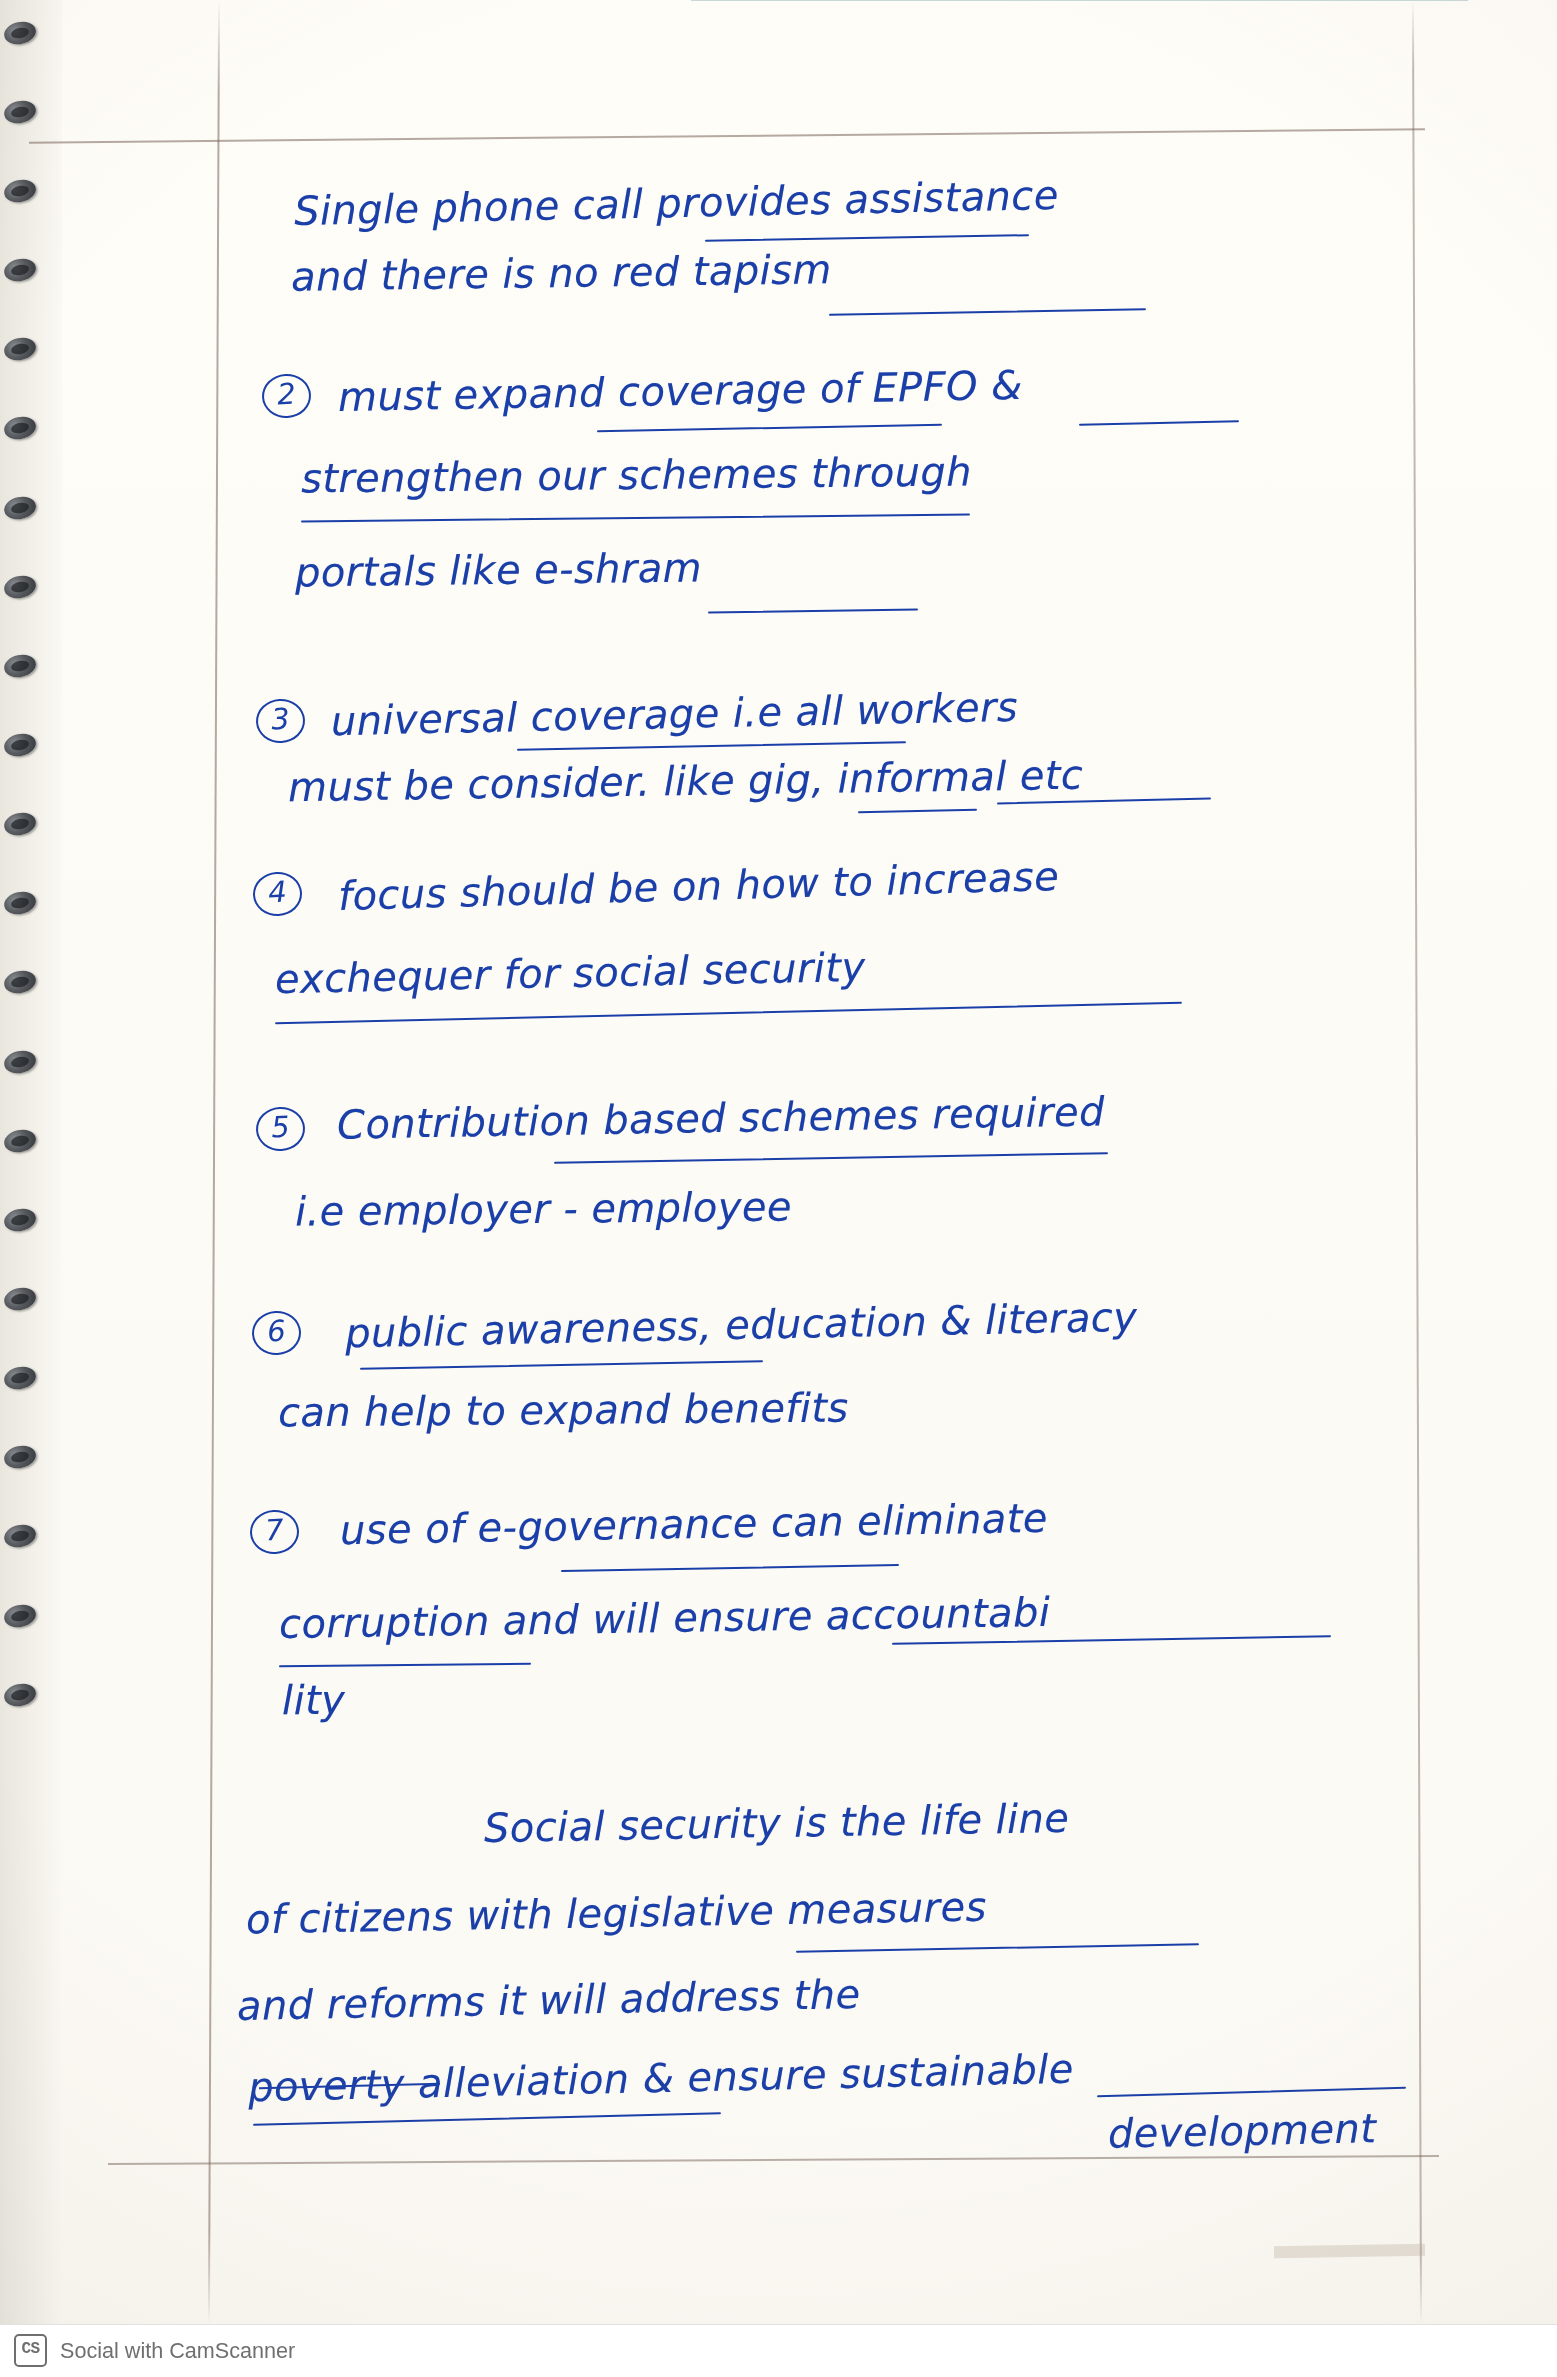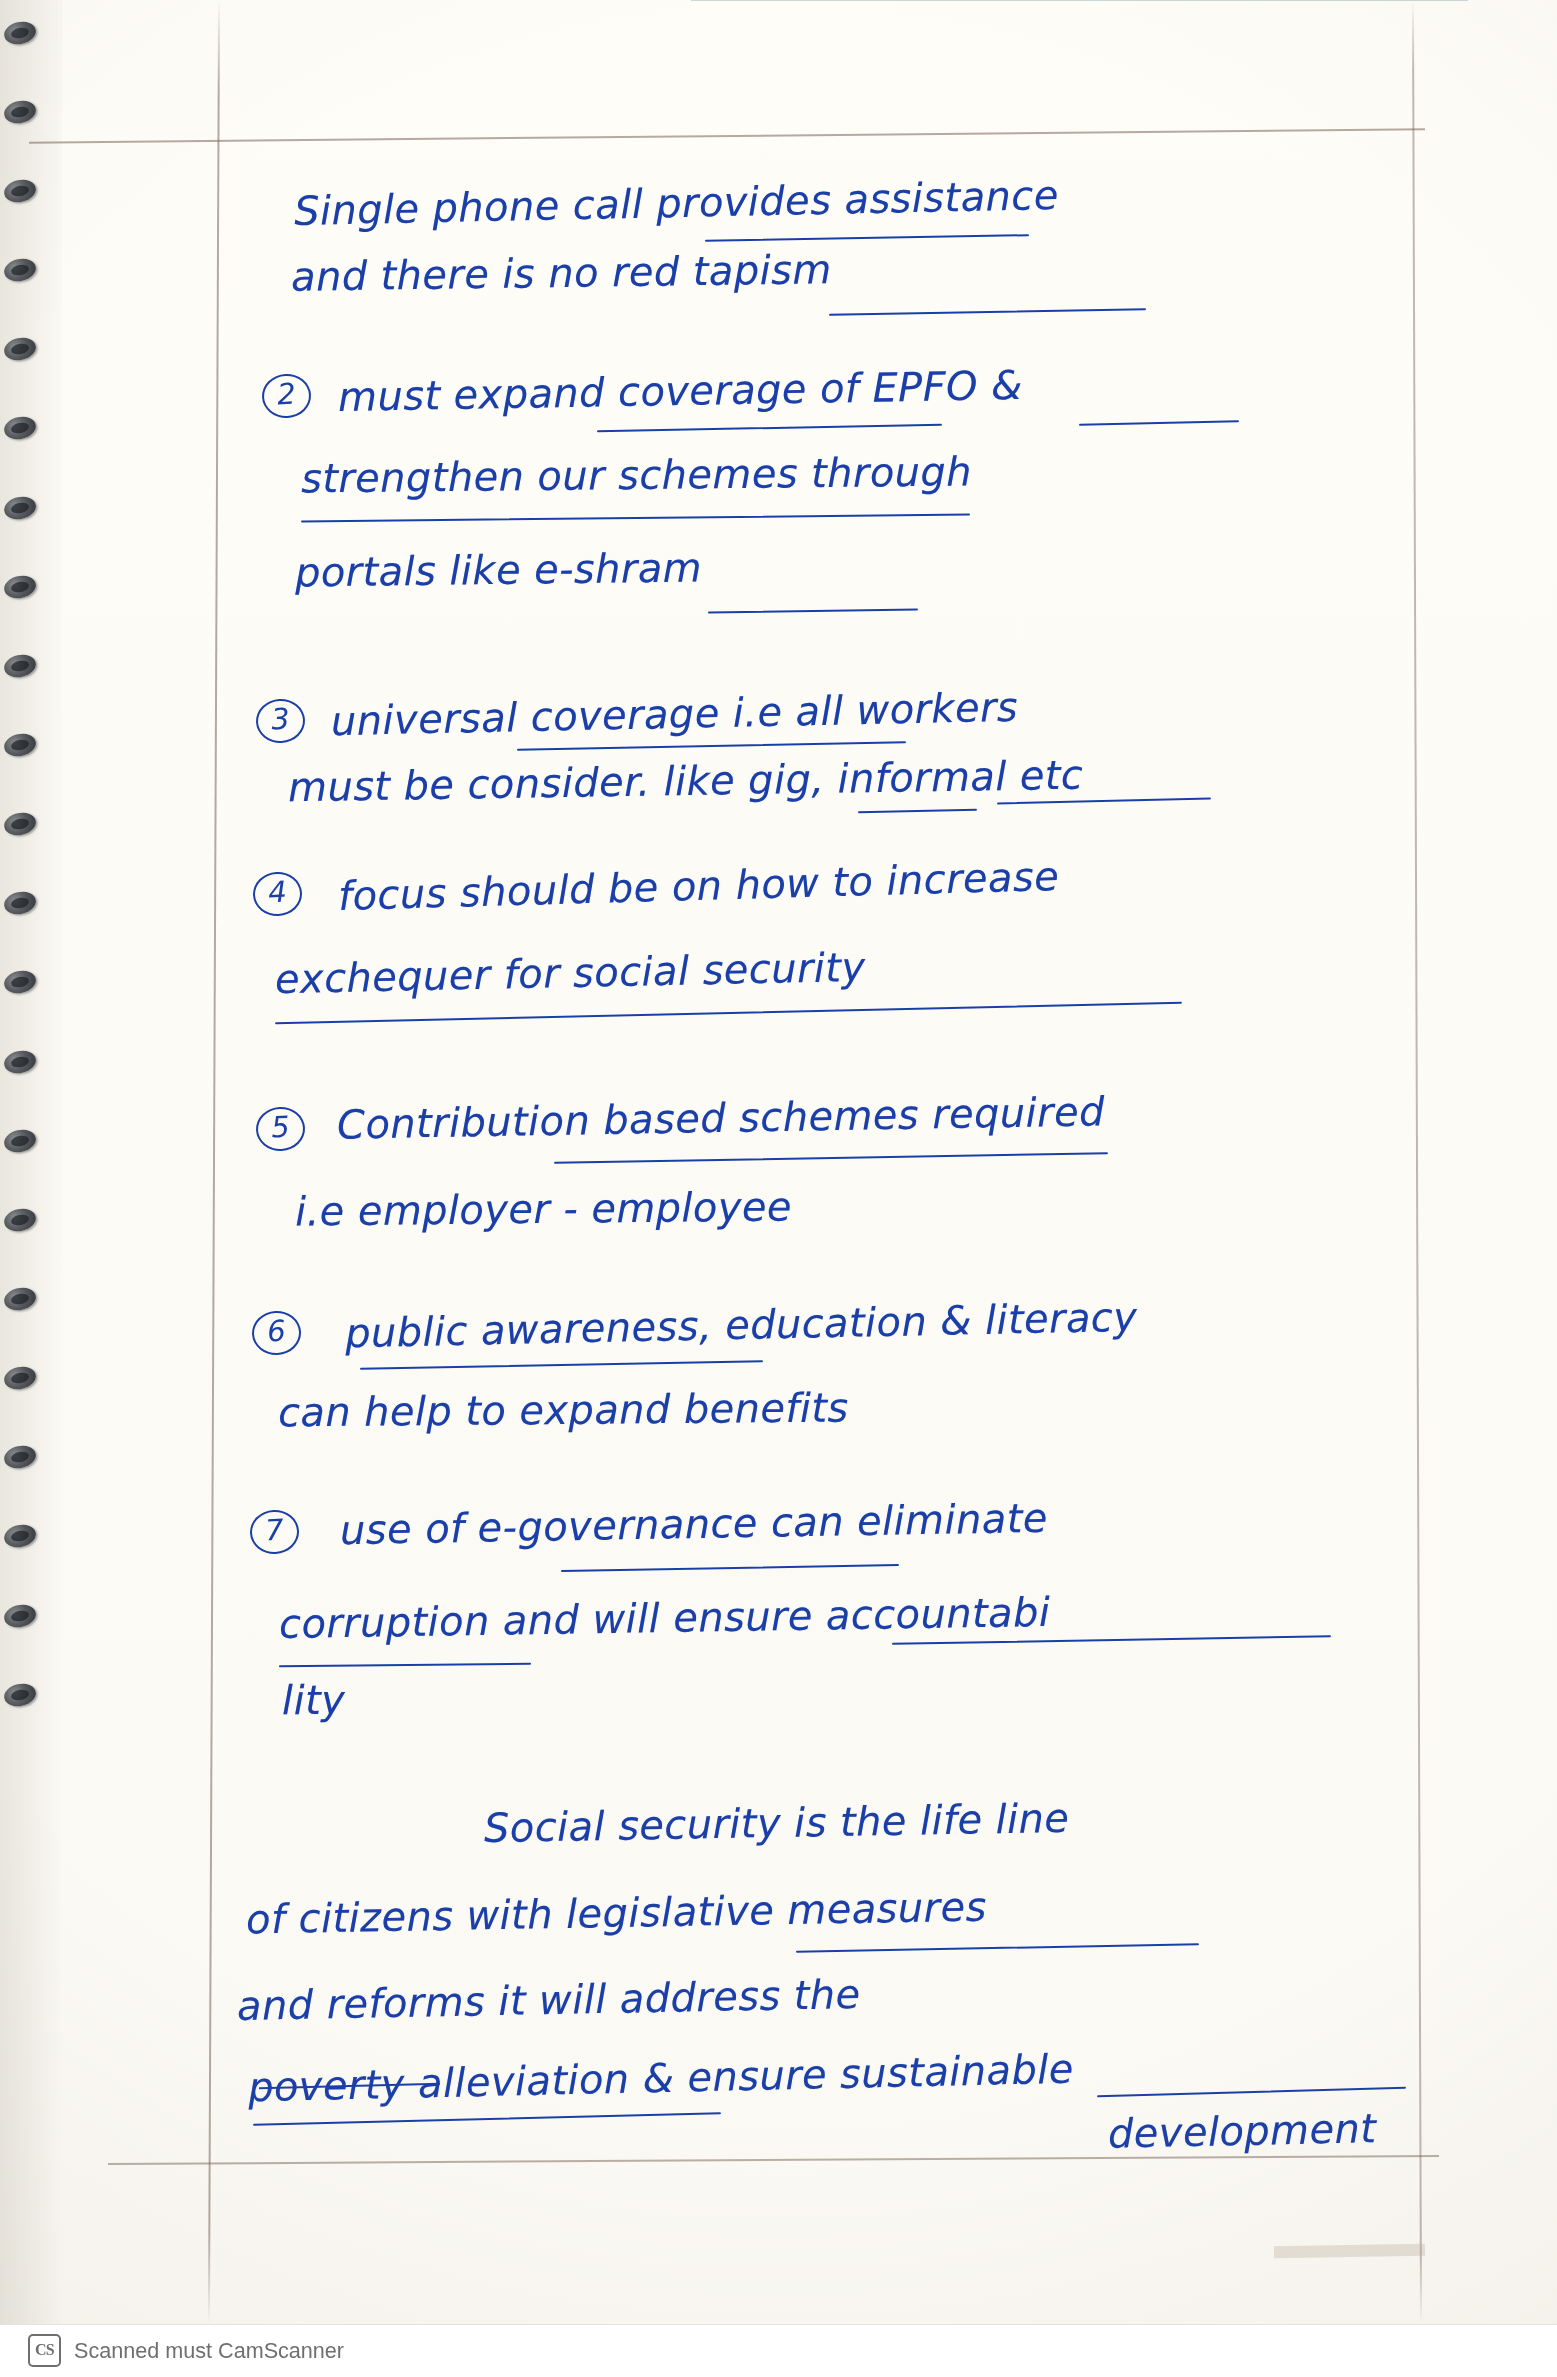--- a/index.html
+++ b/index.html
@@ -165,27 +165,27 @@
     position: absolute;
     left: 0;
     top: 2324px;
     width: 1557px;
     height: 53px;
     background: #ffffff;
     display: flex;
     align-items: center;
   }
   .cs-badge {
-    margin-left: 28px;
+    margin-left: 14px;
     width: 29px;
     height: 29px;
     border: 2.2px solid #6f6f6f;
     border-radius: 5px;
     color: #6f6f6f;
-    font-family: Liberation Serif, serif;
+    font-family: Liberation Mono, monospace;
     font-size: 16px;
     font-weight: bold;
     line-height: 27px;
     text-align: center;
     letter-spacing: -0.7px;
   }
   .cs-text {
     margin-left: 13px;
     color: #6f6f6f;
     font-family: "Liberation Sans", sans-serif;
@@ -316,15 +316,15 @@
 
   <div class="hand l" style="left:1108px; top:2108px; transform: rotate(-1.2deg);">development</div>
 
   <div class="artifact"></div>
   <div class="vignette"></div>
 </div>
 
 <div class="footer">
   <div class="footer-line"></div>
   <div class="cs-badge">CS</div>
-  <div class="cs-text">Scanned must CamScanner</div>
+  <div class="cs-text">Social with CamScanner</div>
 </div>
 
 
 </body></html>

